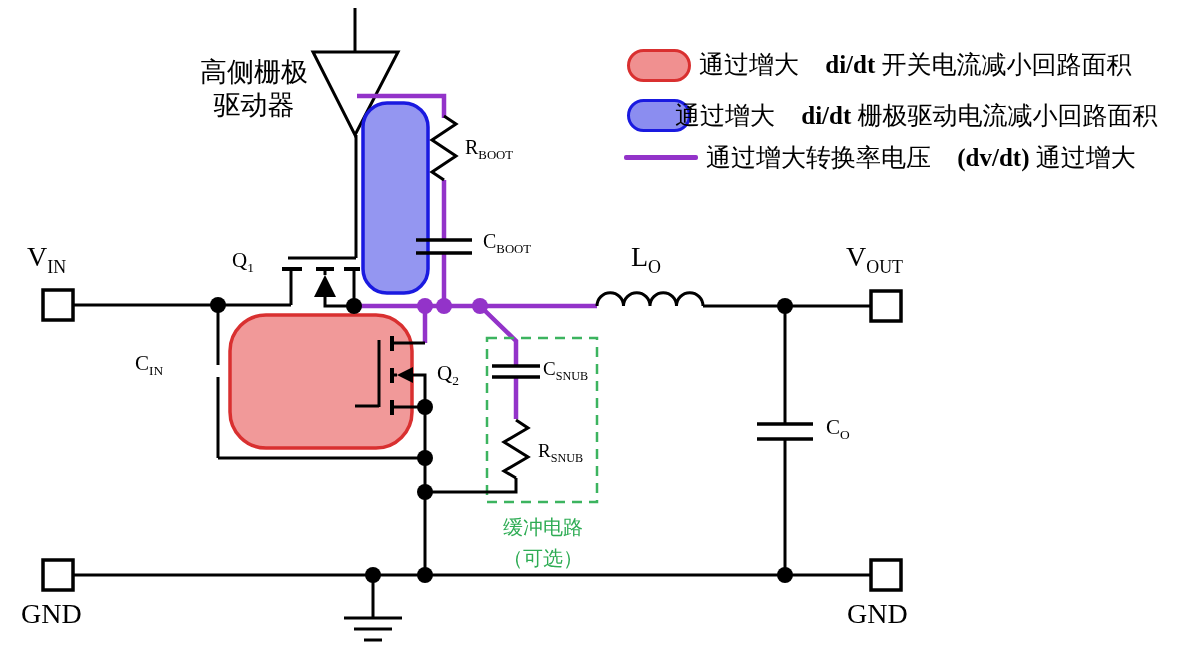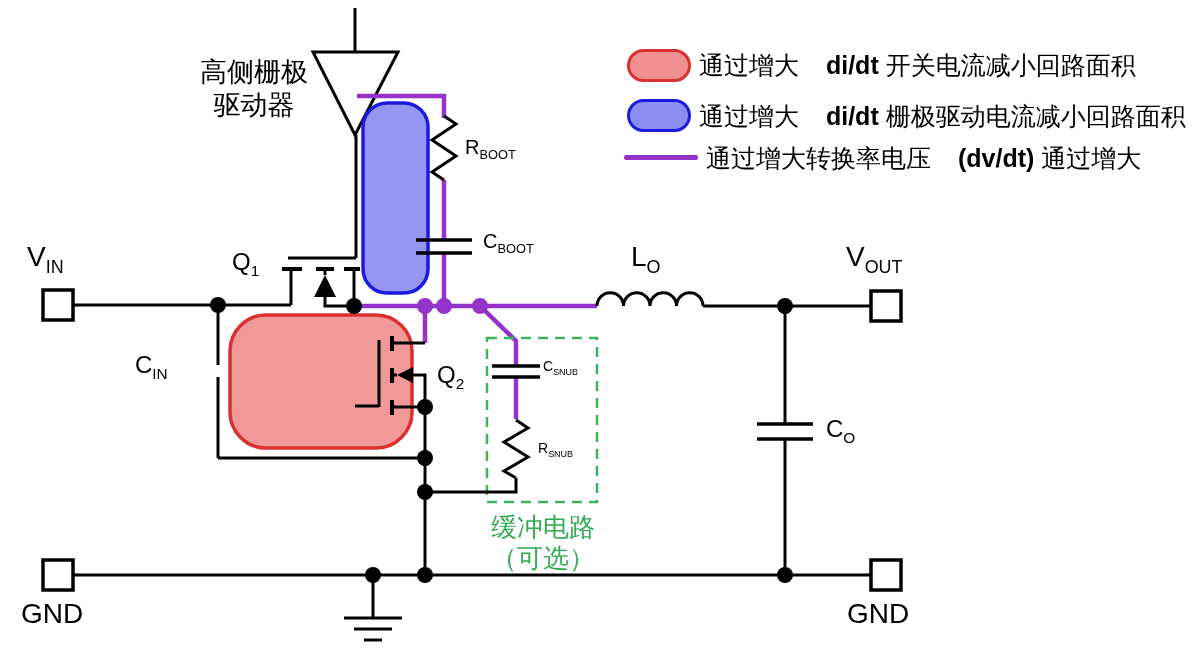--- a/index.html
+++ b/index.html
@@ -1,34 +1,34 @@
 <!DOCTYPE html>
 <html><head>
 <meta charset="utf-8">
 <style>
   html,body{margin:0;padding:0;background:#ffffff;}
   #stage{
     position:relative;width:1192px;height:647px;background:#ffffff;
-    font-family:Liberation Sans, sans-serif;color:#000;
+    font-family:Liberation Serif, serif;color:#000;
     overflow:hidden;
   }
   #circuit-svg{position:absolute;left:0;top:0;}
   .lbl{position:absolute;white-space:nowrap;line-height:1;}
   .lbl sub{font-size:64%;line-height:1;}
   .f28{font-size:28px;}
-  .f27{font-size:24px;}
+  .f27{font-size:21px;}
   .f26{font-size:20px;}
-  .f19{font-size:14px;}
+  .f19{font-size:19px;}
   .driver-label{
     position:absolute;left:188px;top:56px;width:132px;text-align:center;
     font-size:27px;line-height:33px;
   }
   .snub-caption{
     position:absolute;left:483px;top:512px;width:120px;text-align:center;
-    font-size:26px;line-height:31px;color:#2eac54;
+    font-size:20px;line-height:31px;color:#2eac54;
   }
   
   .legend-pill{position:absolute;width:64px;height:33px;border-radius:17px;box-sizing:border-box;}
   .legend-pill.red{background:#f09090;border:3px solid #d93030;}
   .legend-pill.blue{background:#8b8df0;border:3px solid #1a1ae0;}
   .legend-line{position:absolute;left:624px;top:155px;width:74px;height:5px;background:#9333c9;border-radius:2px;}
   .legend-text{position:absolute;font-size:25px;line-height:34px;white-space:nowrap;}
   .legend-text b{font-weight:bold;margin-left:20px;}
 </style>
 </head>
@@ -149,19 +149,19 @@
   <div class="snub-caption">
     <div>缓冲电路</div>
     <div>（可选）</div>
   </div>
 
   <div>
     <div class="legend-pill red" style="left:627px;top:49px;"></div>
     <div class="legend-text" style="left:699px;top:48px;"><span>通过增大 </span><b>di/dt</b><span> 开关电流减小回路面积</span></div>
 
     <div class="legend-pill blue" style="left:627px;top:99px;"></div>
-    <div class="legend-text" style="left:699px;top:99px;"><span>通过增大 </span><b>di/dt</b><span> 栅极驱动电流减小回路面积</span></div>
+    <div class="legend-text" style="left:675px;top:99px;"><span>通过增大 </span><b>di/dt</b><span> 栅极驱动电流减小回路面积</span></div>
 
     <div class="legend-line"></div>
     <div class="legend-text" style="left:706px;top:141px;"><span>通过增大转换率电压 </span><b>(dv/dt)</b><span> 通过增大</span></div>
   </div>
 
 </div>
 
 </body></html>

